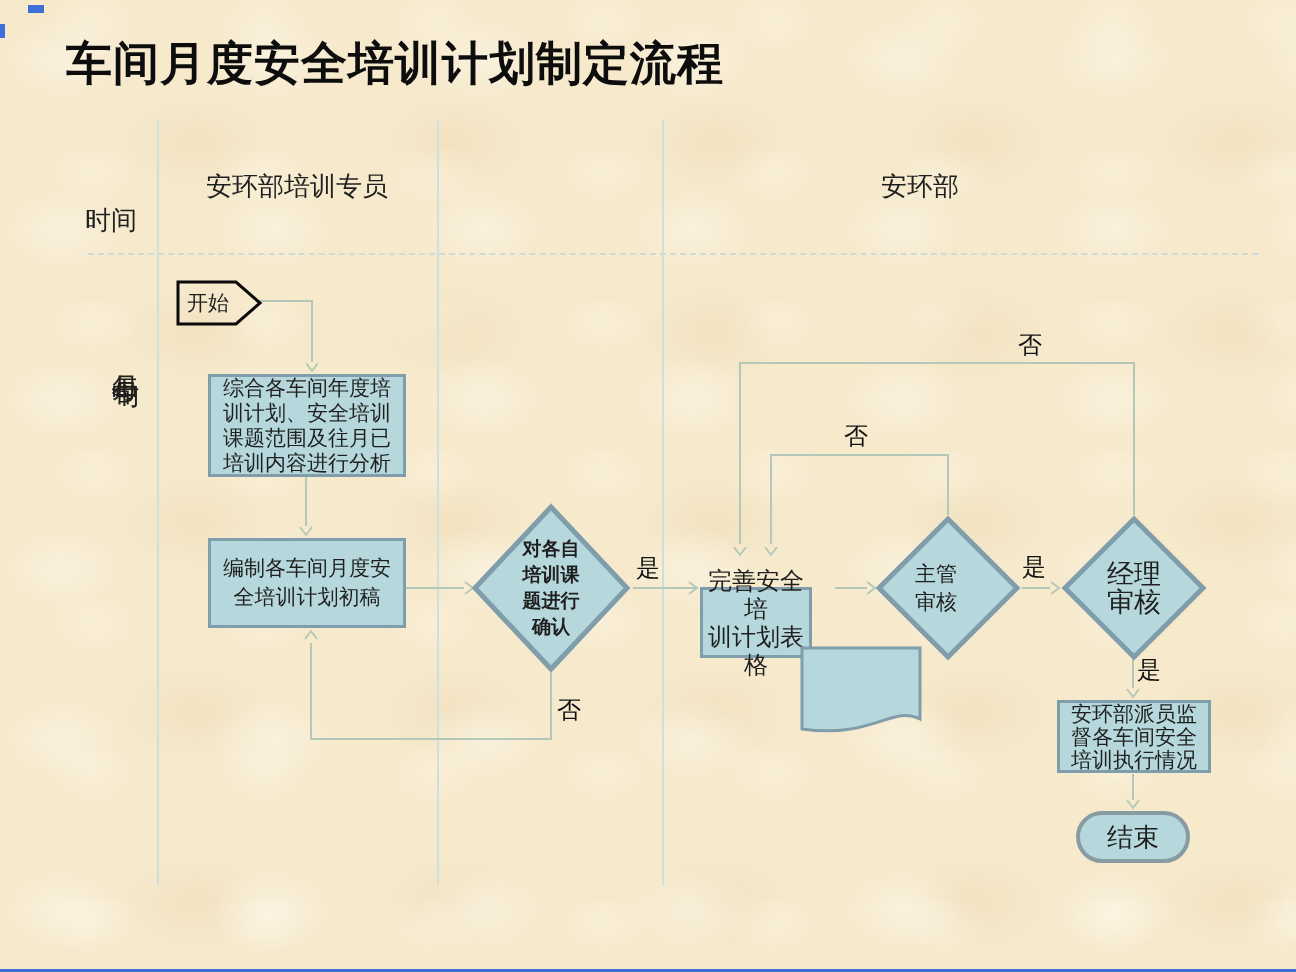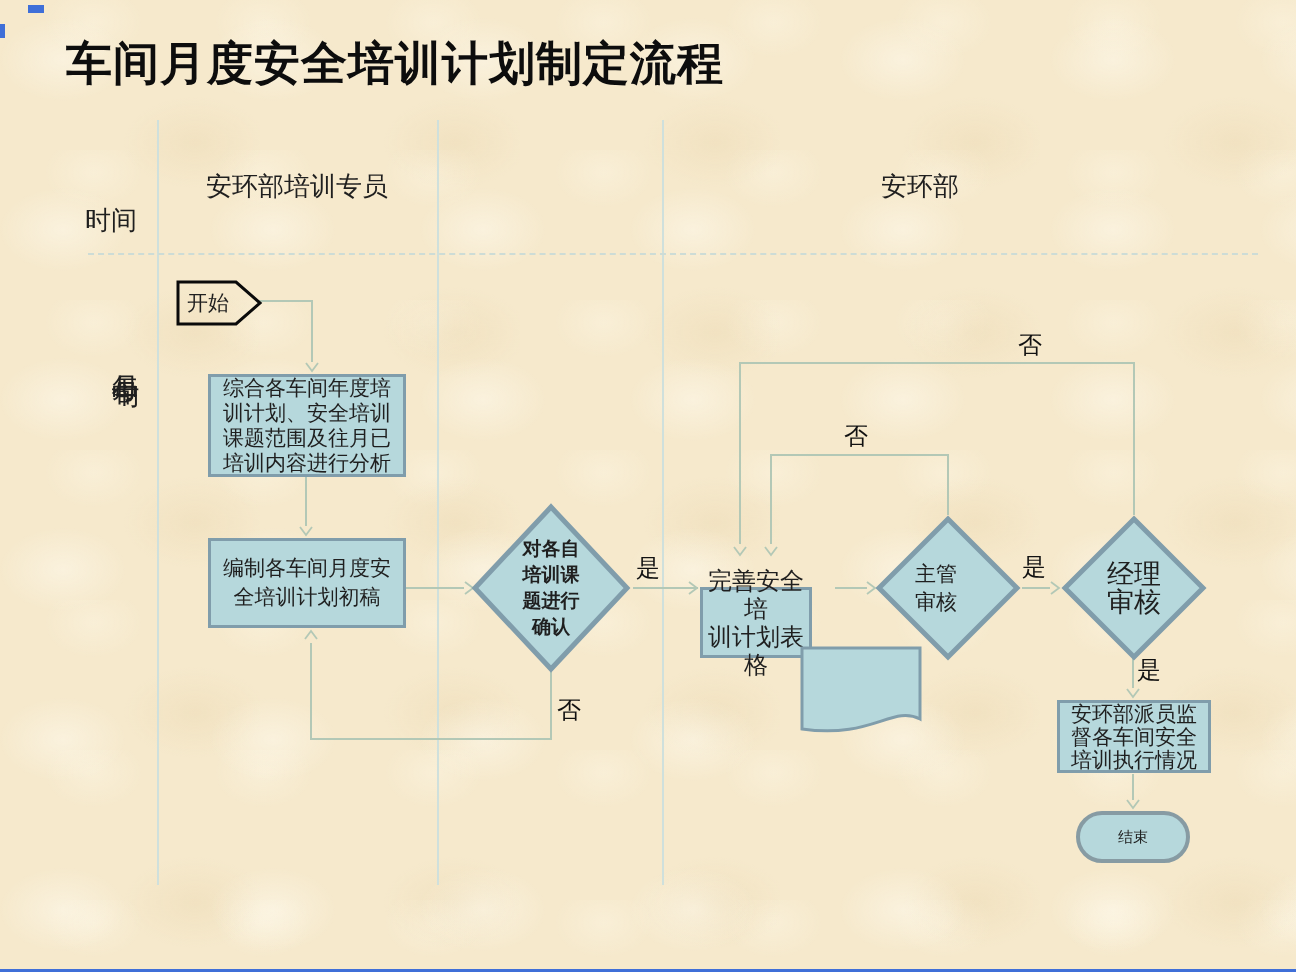--- a/index.html
+++ b/index.html
@@ -45,21 +45,21 @@
   }
   .node-text{
     position:absolute; display:flex; align-items:center; justify-content:center;
     text-align:center; white-space:pre-line; pointer-events:none;
   }
   .shape-svg{position:absolute; overflow:visible;}
   .edge-label{position:absolute; font-size:24px; color:#111;}
   .terminator{
     position:absolute; box-sizing:border-box; background:var(--node-fill);
     border:4px solid #879ba3; border-radius:26px;
-    display:flex; align-items:center; justify-content:center; font-size:15px;
+    display:flex; align-items:center; justify-content:center; font-size:26px;
   }
   .edge-artifact{position:absolute; background:var(--edge-strip);}
 </style>
 </head>
 <body>
 
 <div class="stage">
 
   <h1 class="title">车间月度安全培训计划制定流程</h1>
 

